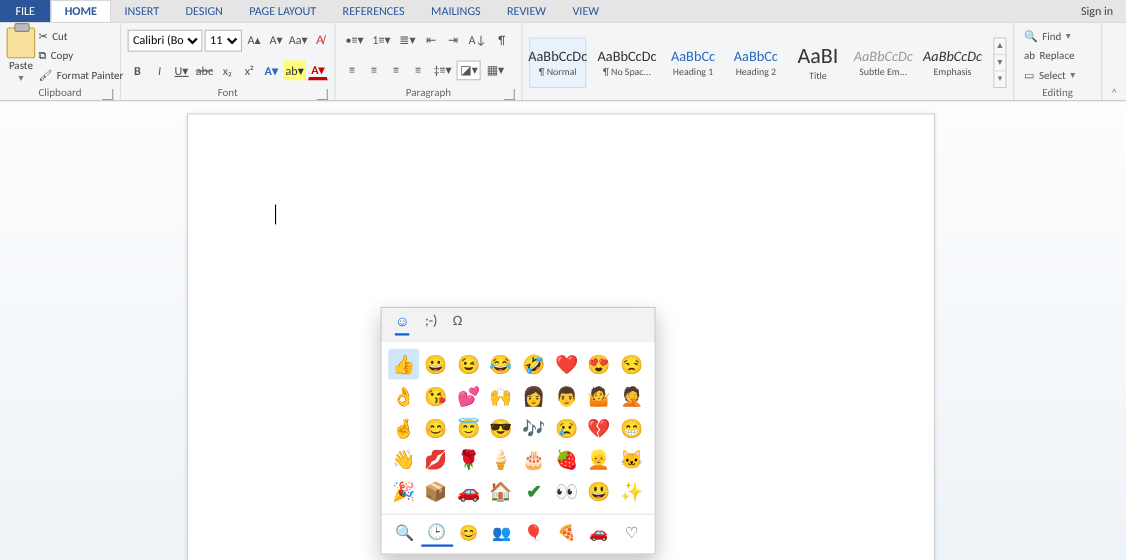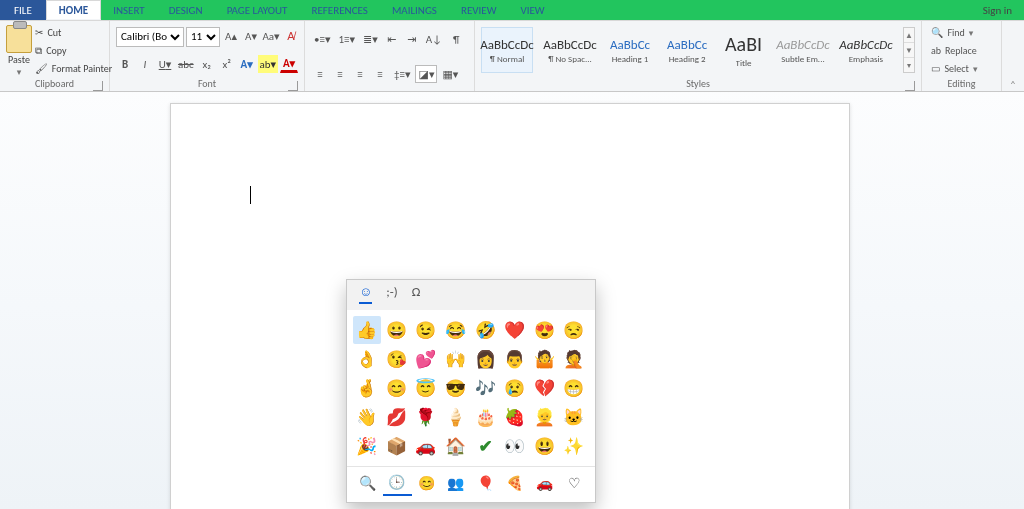--- a/index.html
+++ b/index.html
@@ -1,19 +1,19 @@
 <!DOCTYPE html>
 <html><head>
 <meta charset="utf-8">
 <style>
   * { box-sizing: border-box; margin: 0; padding: 0; font-family: "Segoe UI", Calibri, sans-serif; }
   body { width: 1024px; height: 509px; background: linear-gradient(#fff, #f5f8fb 60%, #eef3f7); overflow: hidden; font-size: 11px; color: #444; }
 
   
-  .tabs { height: 21px; background: #22c55e; display: flex; align-items: stretch; border-bottom: 1px solid #d8d8d8; }
+  .tabs { height: 21px; background: #e5e5e5; display: flex; align-items: stretch; border-bottom: 1px solid #d8d8d8; }
   .tab { padding: 0 12px; display: flex; align-items: center; color: #2a579a; font-size: 11px; cursor: pointer; }
   .tab.file { background: #2b579a; color: #fff; padding: 0 14px; }
   .tab.active { border: 1px solid #d8d8d8; border-bottom: 1px solid #f3f5f7; background: #fff; color: #2b579a; font-weight: 600; }
   .tab.signin { margin-left: auto; color: #444; }
 
   
   .ribbon { height: 71px; background: #f3f5f7; border-bottom: 1px solid #c8c8c8; display: flex; }
   .group { border-right: 1px solid #dcdcdc; padding: 2px 6px 0 6px; display: flex; flex-direction: column; justify-content: space-between; }
   .group-body { flex: 1; display: flex; }
   .group-label { font-size: 10px; color: #6a6a6a; text-align: center; height: 14px; position: relative; }
@@ -162,20 +162,21 @@
       <div class="row">
         <span class="sbtn">≡</span>
         <span class="sbtn">≡</span>
         <span class="sbtn">≡</span>
         <span class="sbtn">≡</span>
         <span class="sbtn">‡≡▾</span>
         <span class="sbtn" style="background:#fff;border:1px solid #bbb">◪▾</span>
         <span class="sbtn">▦▾</span>
       </div>
     </div>
+    <div class="group-label"><span>Paragraph</span><span class="dlaunch"></span></div>
   </div>
 
   <div class="group" style="flex:1;min-width:0">
     <div class="group-body styles" id="styles-gallery">
         <div class="swatch sel">
           <div class="prev ">AaBbCcDc</div>
           <div class="nm">¶ Normal</div>
         </div>
         <div class="swatch">
           <div class="prev ">AaBbCcDc</div>
@@ -200,21 +201,20 @@
         <div class="swatch">
           <div class="prev emph">AaBbCcDc</div>
           <div class="nm">Emphasis</div>
         </div>
         <div class="gal-scroll">
           <div>▲</div>
           <div>▼</div>
           <div>▾</div>
         </div>
       </div>
-    <div class="group-label"><span>Styles</span><span class="dlaunch"></span></div>
   </div>
 
   <div class="group edit" style="width:80px">
     <div class="group-body col">
       <span class="sbtn">
           <span>🔍</span>
           <span>Find</span>
           <span class="mini">▾</span>
         </span>
       <span class="sbtn">

